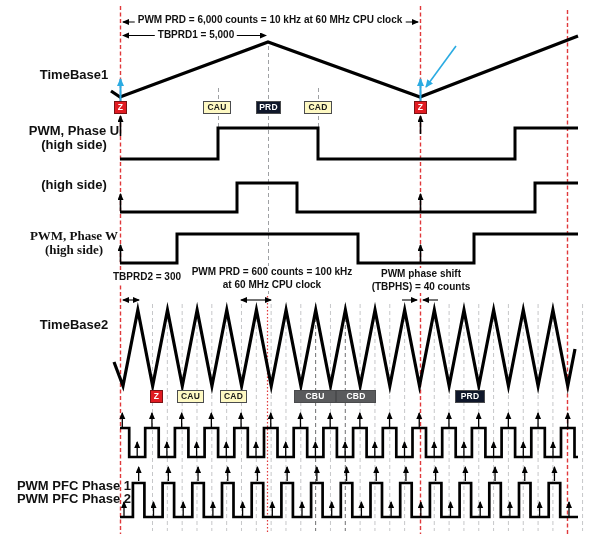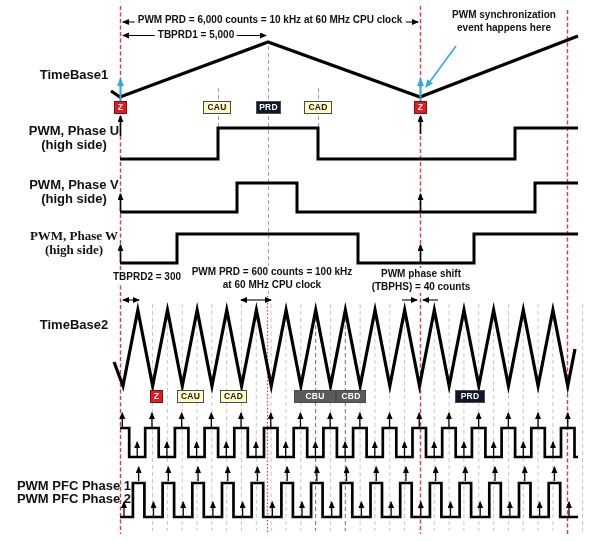--- a/index.html
+++ b/index.html
@@ -162,21 +162,20 @@
   </svg>
 
   <div class="rowlabel" style="top: 68px;">
       <span class="line">TimeBase1</span>
     </div>
   <div class="rowlabel" style="top: 124px;">
       <span class="line">PWM, Phase U</span>
       <span class="line">(high side)</span>
     </div>
   <div class="rowlabel" style="top: 178px;">
-      <span class="line">PWM, Phase V</span>
       <span class="line">(high side)</span>
     </div>
   <div class="rowlabel" style="top: 229px; font-family: Liberation Serif, serif;">
       <span class="line">PWM, Phase W</span>
       <span class="line">(high side)</span>
     </div>
   <div class="rowlabel" style="top: 318px;">
       <span class="line">TimeBase2</span>
     </div>
   <div class="rowlabel" style="top: 443px; margin-top: 36px;">
@@ -184,24 +183,20 @@
     </div>
   <div class="rowlabel" style="top: 492px;">
       <span class="line">PWM PFC Phase 2</span>
     </div>
 
   <div class="anno bg" style="left: 270px; top: 14px;">
       <span class="line">PWM PRD = 6,000 counts = 10 kHz at 60 MHz CPU clock</span>
     </div>
   <div class="anno bg" style="left: 196px; top: 29px;">
       <span class="line">TBPRD1 = 5,000</span>
-    </div>
-  <div class="anno" style="left: 504px; top: 9px;">
-      <span class="line">PWM synchronization</span>
-      <span class="line">event happens here</span>
     </div>
   <div class="anno bg" style="left: 147px; top: 271px;">
       <span class="line">TBPRD2 = 300</span>
     </div>
   <div class="anno bg" style="left: 272px; top: 266px;">
       <span class="line">PWM PRD = 600 counts = 100 kHz</span>
       <span class="line">at 60 MHz CPU clock</span>
     </div>
   <div class="anno bg" style="left: 421px; top: 268px;">
       <span class="line">PWM phase shift</span>
@@ -211,16 +206,16 @@
   <div id="markers">
       <div class="evbox ev-z" style="left: 114px; width: 13px; top: 101px;">Z</div>
       <div class="evbox ev-light" style="left: 203px; width: 28px; top: 101px;">CAU</div>
       <div class="evbox ev-mid" style="left: 256px; width: 25px; top: 101px;">PRD</div>
       <div class="evbox ev-light" style="left: 304px; width: 28px; top: 101px;">CAD</div>
       <div class="evbox ev-z" style="left: 414px; width: 13px; top: 101px;">Z</div>
       <div class="evbox ev-z" style="left: 150px; width: 13px; top: 390px;">Z</div>
       <div class="evbox ev-light" style="left: 177px; width: 27px; top: 390px;">CAU</div>
       <div class="evbox ev-light" style="left: 220px; width: 27px; top: 390px;">CAD</div>
       <div class="evbox ev-dark" style="left: 294px; width: 42px; top: 390px;">CBU</div>
-      <div class="evbox ev-dark" style="left: 336px; width: 30px; top: 390px;">CBD</div>
+      <div class="evbox ev-dark" style="left: 336px; width: 40px; top: 390px;">CBD</div>
       <div class="evbox ev-mid" style="left: 455px; width: 30px; top: 390px;">PRD</div>
     </div>
 </div>
 
 </body></html>

